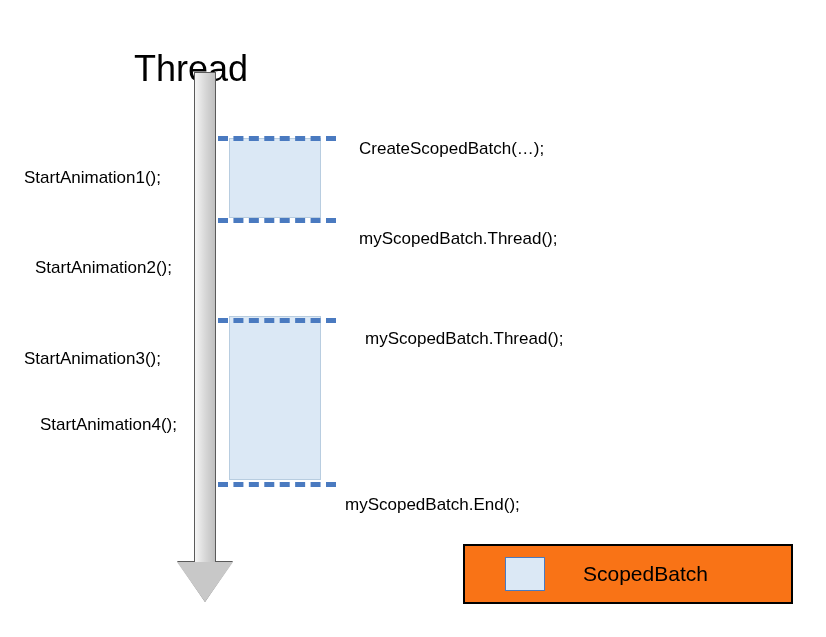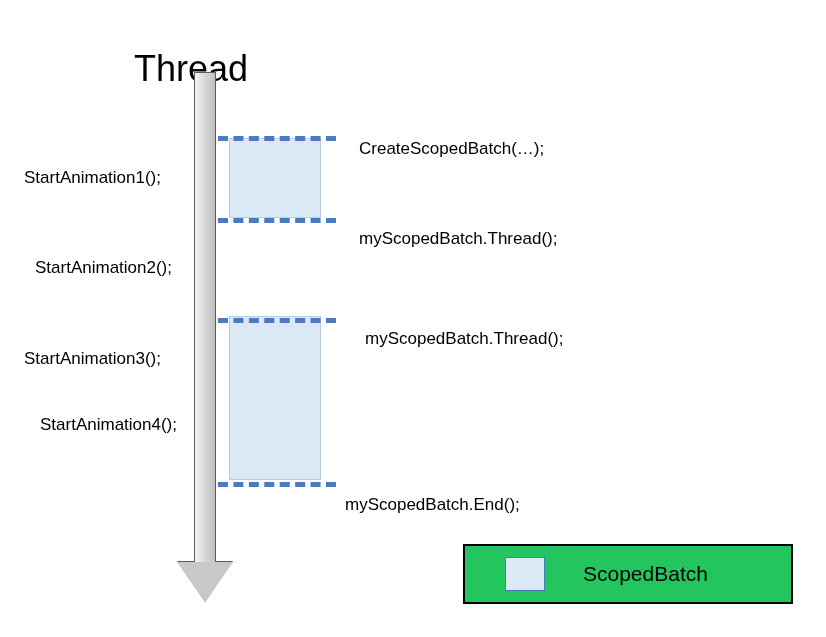--- a/index.html
+++ b/index.html
@@ -87,21 +87,21 @@
       font-size: 17px;
       color: #000;
       margin-top: 19px;
     }
     .legend {
       position: absolute;
       left: 463px;
       top: 544px;
       width: 330px;
       height: 60px;
-      background: #22c55e;
+      background: #f97316;
       border: 2px solid #000;
       display: flex;
       align-items: center;
       padding-left: 40px;
       gap: 38px;
     }
     .legend-swatch {
       width: 40px;
       height: 34px;
       background: #dbe8f5;

